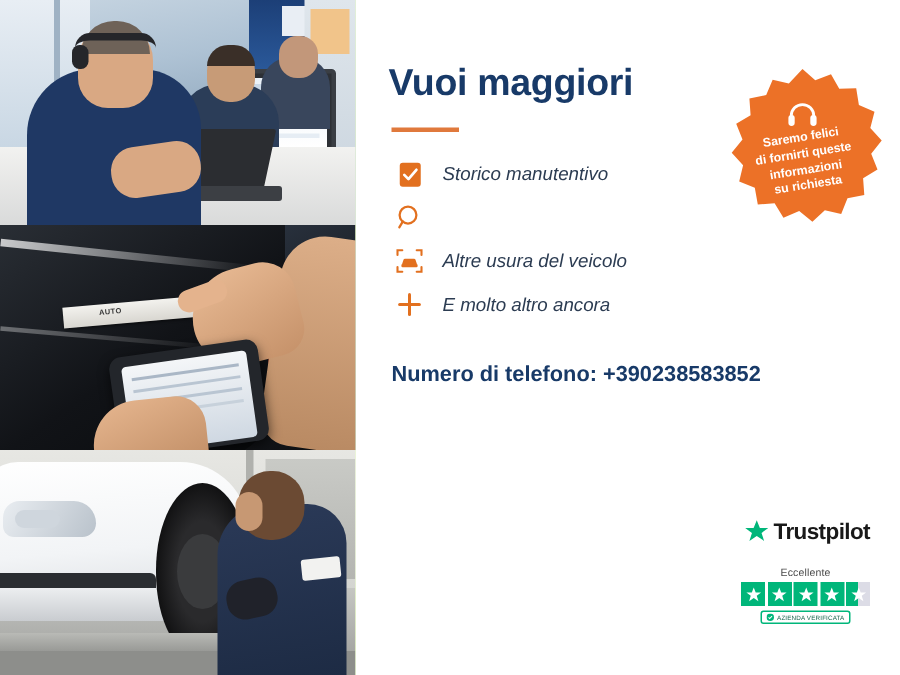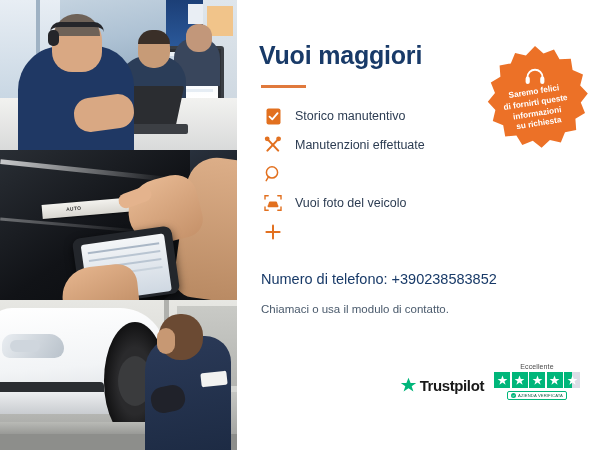--- a/index.html
+++ b/index.html
@@ -137,31 +137,31 @@
   .p3 .glove { position:absolute; right:52px; top:86px; width:34px; height:26px;
                background:#20222a; border-radius:12px; transform:rotate(-12deg); }
 
   
   .panel { position:relative; flex:1; height:450px; background:#ffffff; padding:40px 28px 0 22px; }
 
   .headline { font-size:25px; line-height:1.23; font-weight:bold; color:#183a68;
               letter-spacing:-.2px; max-width:215px; }
   .rule { width:45px; height:3px; background:#e0793c; margin:14px 0 0 2px; }
 
-  .list { margin:14px 0 0 2px; }
+  .list { margin:14px 0 0 2px;font-style:italic; }
   .li { display:flex; align-items:center; height:29px; }
   .li .ico { width:24px; height:20px; flex-shrink:0; display:flex; align-items:center;
              justify-content:center; margin-right:10px; }
   .li .txt { font-size:12.5px; color:#2c3c52; }
 
-  .phone { margin:24px 0 14px 2px; font-size:14.5px; font-weight:normal; color:#183a68; }
+  .phone { margin:24px 0 14px 2px; font-size:14.5px; font-weight:bold; color:#183a68; }
   .para { margin:9px 0 0 2px; font-size:11.5px; line-height:1.52; color:#4a5a6c; }
 
   
-  .tp { position:absolute; right:20px; bottom:50px; display:flex; align-items:flex-end; gap:10px; }
+  .tp { position:absolute; right:20px; bottom:34px; display:flex; align-items:flex-end; gap:10px;flex-direction:column; }
   .tp-logo { display:flex; align-items:center; gap:3px; padding-bottom:6px; }
   .tp-logo .name { font-size:15px; font-weight:bold; color:#191919; letter-spacing:-.4px; }
   .tp-right { display:flex; flex-direction:column; align-items:center; }
   .tp-rate { font-size:7px; color:#4a4a4a; margin-bottom:2px; letter-spacing:.1px; }
   .stars { display:flex; gap:1.5px; }
   .star { width:16px; height:16px; background:#00b67a; display:flex; align-items:center;
           justify-content:center; }
   .star.half { background:linear-gradient(90deg,#00b67a 50%,#dcdce6 50%); }
   .verif { margin-top:3px; display:flex; align-items:center; gap:2px;
            border:1px solid #00b67a; border-radius:2px; padding:1px 3px; background:#fff; }
@@ -262,33 +262,20 @@
       <div class="li">
         <span class="ico">
           <svg width="15" height="17" viewBox="0 0 15 17">
             <rect x="0.5" y="0.5" width="14" height="16" rx="2" fill="#e2701f"></rect>
             <path d="M3.5 8.6 L6.3 11.4 L11.6 5.2" fill="none" stroke="#fff" stroke-width="1.8" stroke-linecap="round" stroke-linejoin="round"></path>
           </svg>
         </span>
         <span class="txt">Storico manutentivo</span>
       </div>
 
-      <div class="li">
-        <span class="ico">
-          <svg width="18" height="18" viewBox="0 0 18 18">
-            <g stroke="#e2701f" stroke-width="2.1" stroke-linecap="round">
-              <path d="M3 2.6 L14.2 14.6"></path>
-              <path d="M14.8 2.6 L3.4 14.6"></path>
-            </g>
-            <circle cx="3.2" cy="2.8" r="1.6" fill="none" stroke="#e2701f" stroke-width="1.6"></circle>
-            <circle cx="14.6" cy="2.8" r="1.6" fill="none" stroke="#e2701f" stroke-width="1.6"></circle>
-          </svg>
-        </span>
-        <span class="txt">Manutenzioni effettuate</span>
-      </div>
 
       <div class="li">
         <span class="ico">
           <svg width="18" height="18" viewBox="0 0 18 18">
             <circle cx="8" cy="7.4" r="5.6" fill="none" stroke="#e2701f" stroke-width="1.5"></circle>
             <path d="M4.6 11.6 L2.2 15.6" stroke="#e2701f" stroke-width="1.5" stroke-linecap="round"></path>
           </svg>
         </span>
       </div>
 
@@ -298,40 +285,40 @@
             <g fill="none" stroke="#e2701f" stroke-width="1.4" stroke-linecap="round">
               <path d="M1 5 V1.8 H4.2"></path>
                 <path d="M13.8 1.8 H17 V5"></path>
               <path d="M17 13 V16.2 H13.8"></path>
                 <path d="M4.2 16.2 H1 V13"></path>
             </g>
             <path d="M4 11.2 L5 8.2 Q5.2 7.5 6 7.5 H12 Q12.8 7.5 13 8.2 L14 11.2 Z" fill="#e2701f"></path>
             <rect x="3.6" y="11" width="10.8" height="2.2" rx="0.8" fill="#e2701f"></rect>
           </svg>
         </span>
-        <span class="txt">Vuoi foto del veicolo</span>
+        <span class="txt">Altre usura del veicolo</span>
       </div>
 
       <div class="li">
         <span class="ico">
           <svg width="18" height="18" viewBox="0 0 18 18">
             <g stroke="#e2701f" stroke-width="2" stroke-linecap="round">
               <path d="M9 2.4 V15.6"></path>
                 <path d="M2.4 9 H15.6"></path>
             </g>
           </svg>
         </span>
+        <span class="txt">E molto altro ancora</span>
       </div>
 
     </div>
 
     <div class="phone">Numero di telefono: +390238583852</div>
 
     <div class="para">
-      <div>Chiamaci o usa il modulo di contatto.</div>
     </div>
 
     <div class="burst">
       <svg width="110" height="110" viewBox="0 0 110 110" style="position:absolute;inset:0;">
         <path d="M55 2 L63.5 9.5 L74 5.5 L79.5 15.2 L90.8 14.8 L92.6 26 L103 30.5 L100.2 41.4
                  L107.8 49.6 L100.8 58.5 L105 69 L95.4 74.8 L96.2 86 L85 88.2 L80.8 98.6
                  L69.9 96.1 L61.6 103.8 L52.8 96.7 L42.3 101.1 L36.4 91.5 L25.2 92.4
                  L23.2 81.2 L12.8 77 L15.4 66.1 L7.8 57.8 L15 49 L10.8 38.5 L20.4 32.8
                  L19.6 21.6 L30.8 19.4 L35.1 9.1 L45.9 11.6 Z" fill="#ec7127"></path>
         <g transform="translate(55,30)" fill="none" stroke="#ffffff" stroke-width="1.9" stroke-linecap="round">

